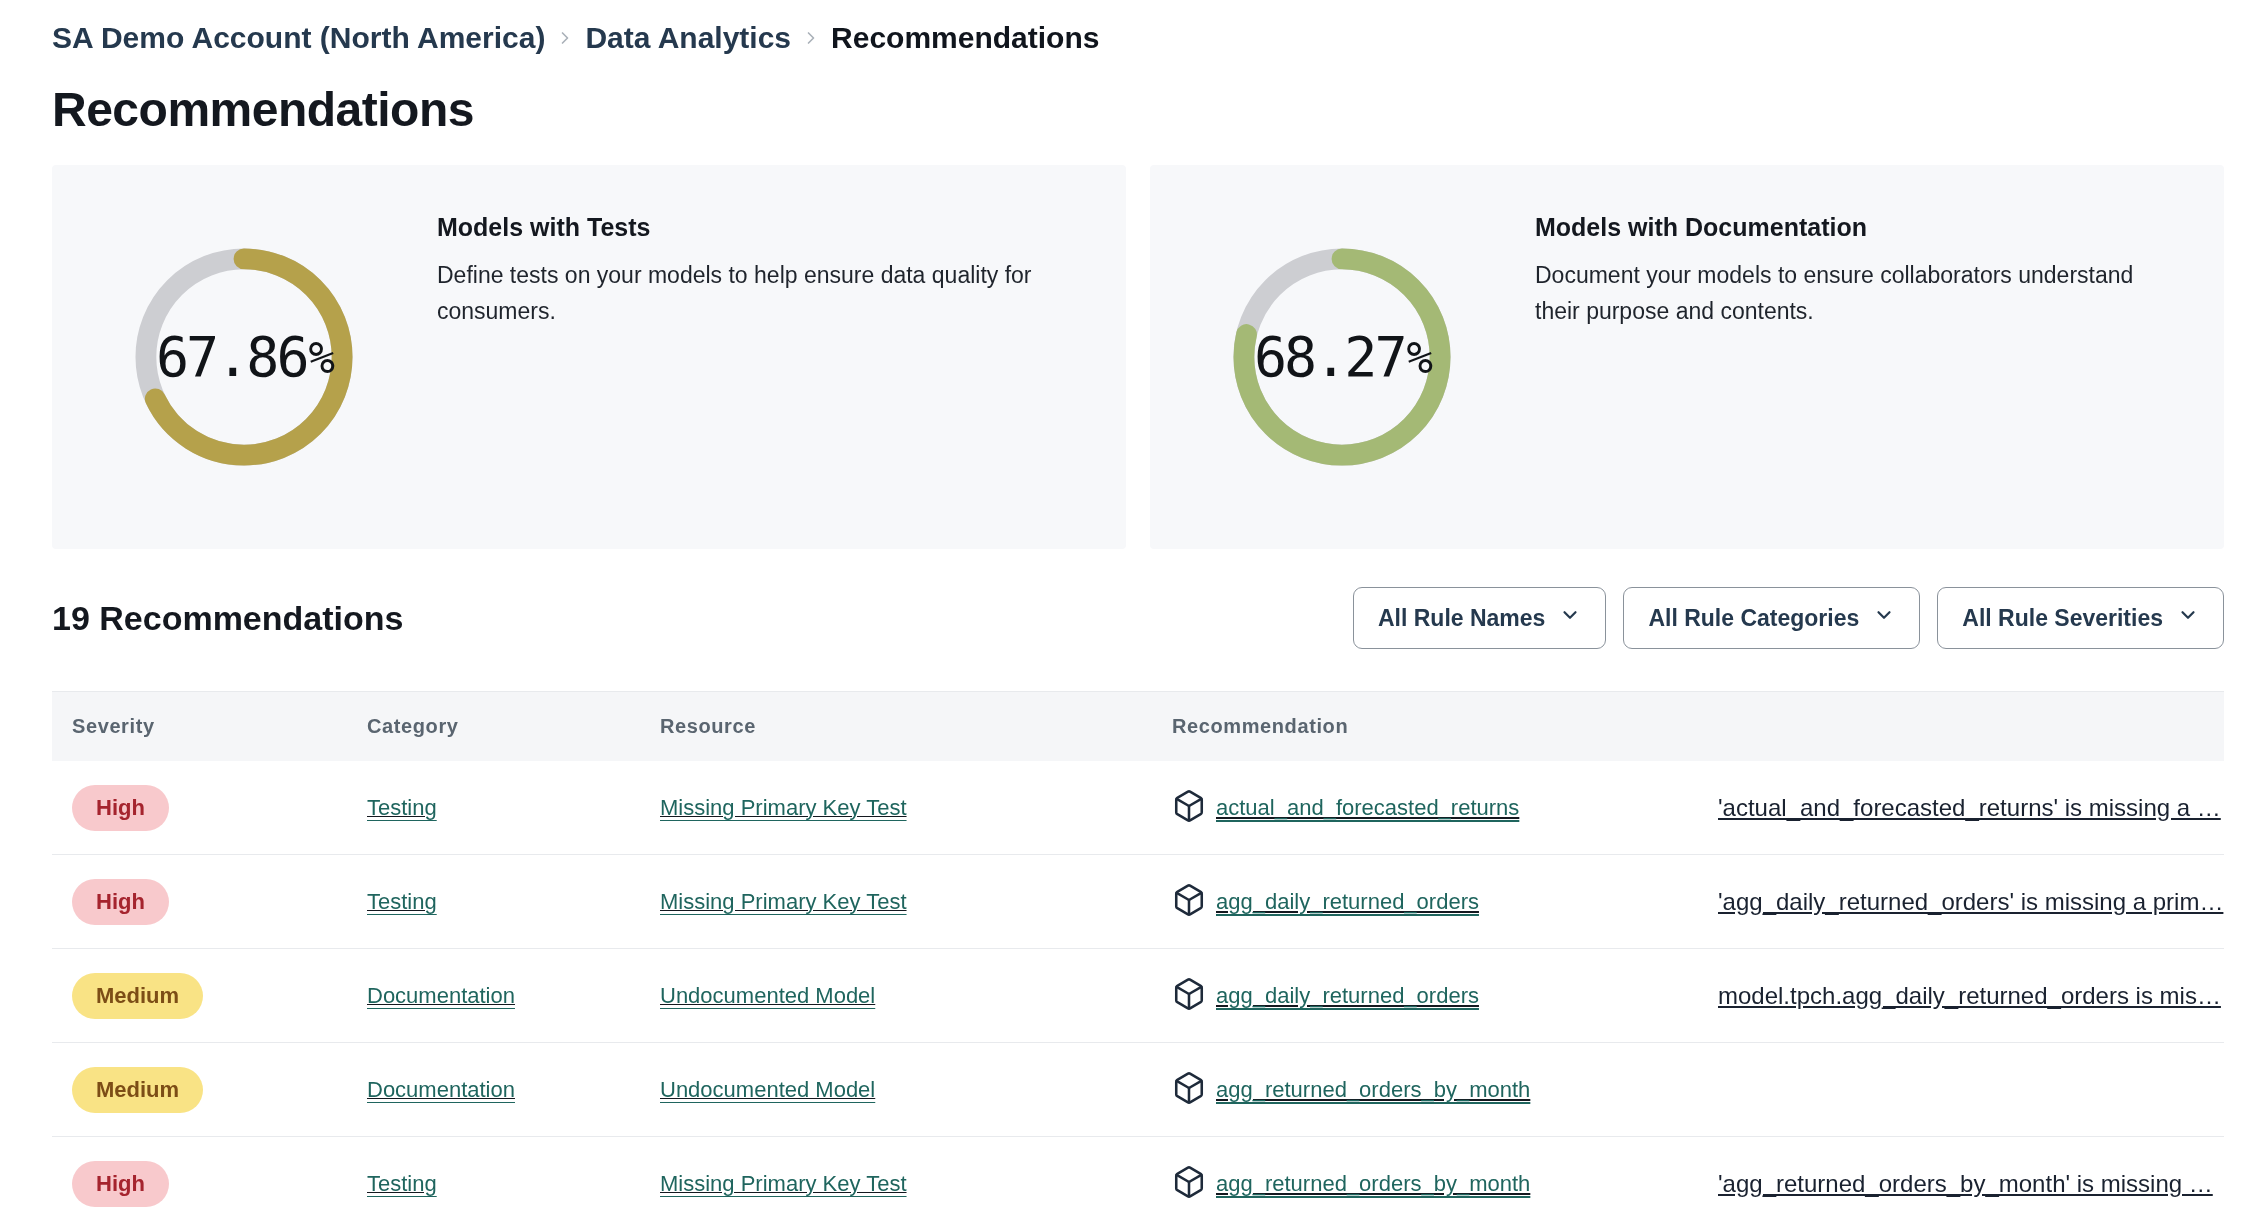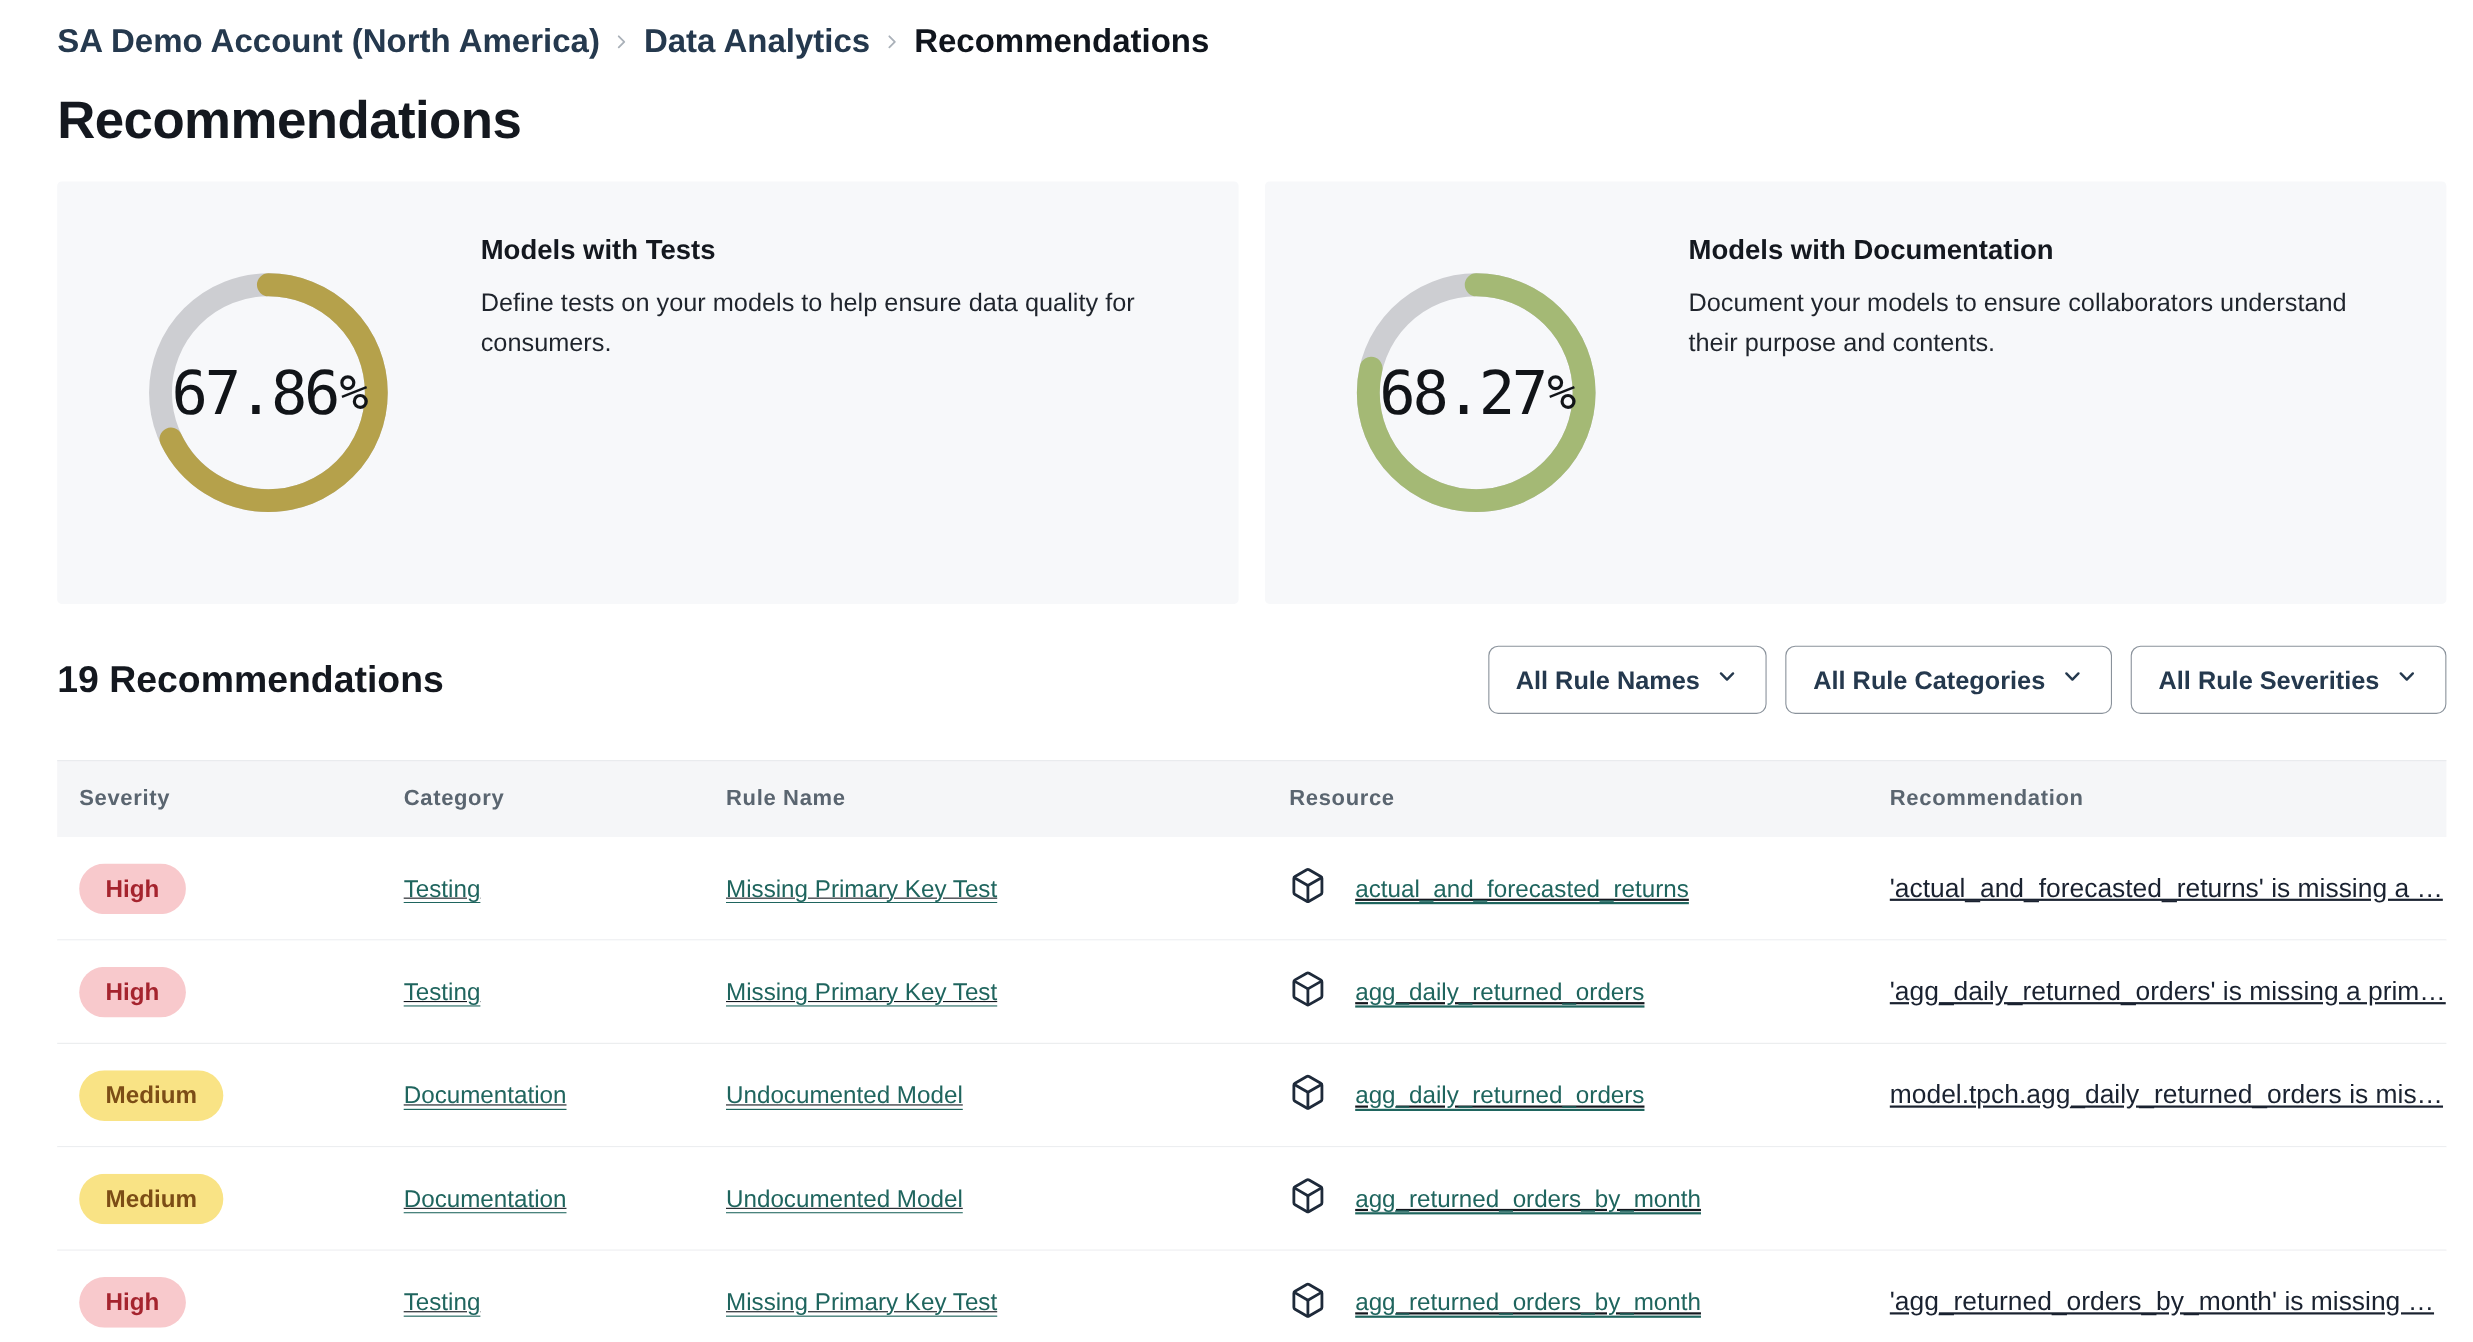--- a/index.html
+++ b/index.html
@@ -86,21 +86,21 @@
     height: 46px; padding: 0 24px; border-radius: 23px;
     font-size: 22px; font-weight: 700;
   }
   .badge.high   { background: #f8c9cc; color: #a5242e; }
   .badge.medium { background: #f9e385; color: #7c4d16; }
 
   .cell-link {
     font-size: 22px; color: #1f655e; text-decoration: underline;
     text-underline-offset: 5px; text-decoration-thickness: 1.5px; cursor: pointer;
   }
-  .resource-cell { display: flex; align-items: center; gap: 26px; }
+  .resource-cell { display: flex; align-items: center; gap: 10px; }
   .resource-cell svg { flex: 0 0 auto; }
   .rec-text { font-size: 24px; color: #1a2230; }
 </style>
 </head>
 <body>
 
 <div class="page">
 
   <div class="breadcrumb">
     <a class="crumb">SA Demo Account (North America)</a>
@@ -189,21 +189,20 @@
             </svg>
         </span>
       </button>
     </div>
   </div>
 
   <div class="table">
     <div class="thead">
       <div class="th">Severity</div>
       <div class="th">Category</div>
-      <div class="th">Rule Name</div>
       <div class="th">Resource</div>
       <div class="th">Recommendation</div>
     </div>
 
     <div class="trow">
       <div class="td"><span class="badge high">High</span></div>
       <div class="td"><a class="cell-link">Testing</a></div>
       <div class="td"><a class="cell-link">Missing Primary Key Test</a></div>
       <div class="td resource-cell">
         <span><svg width="34" height="34" viewBox="0 0 24 24" fill="none" stroke="#1e2a3a" stroke-width="1.8" stroke-linecap="round" stroke-linejoin="round">

